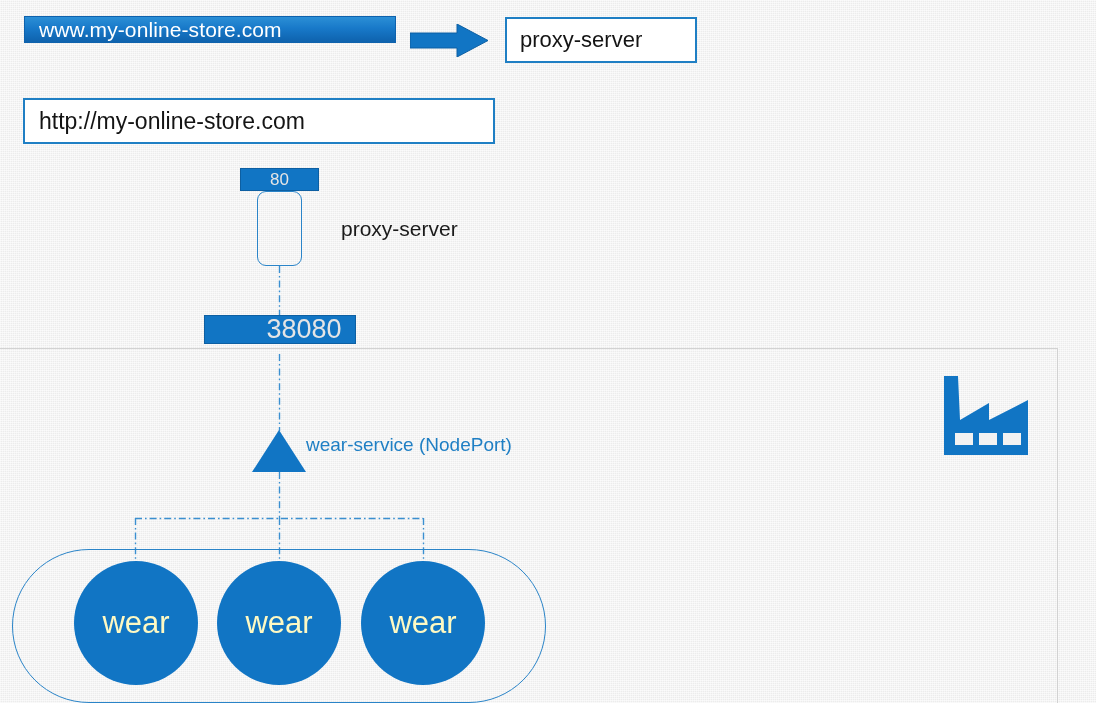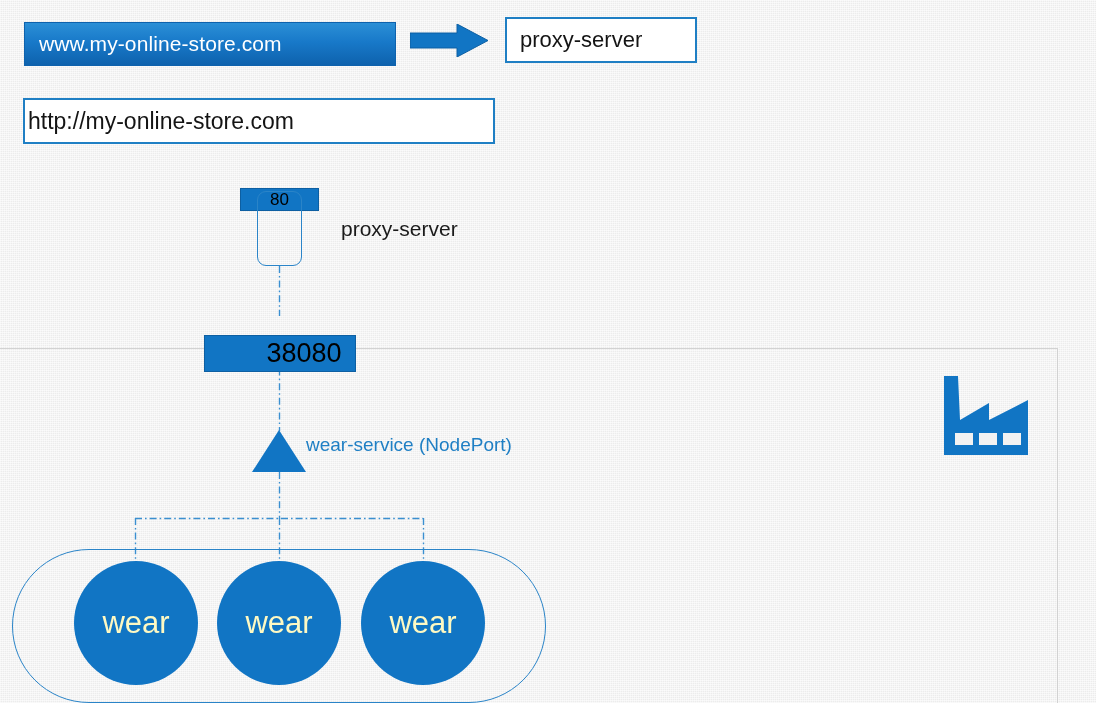--- a/index.html
+++ b/index.html
@@ -18,23 +18,23 @@
       #f2f2f2;
     overflow: hidden;
     font-family: "Liberation Sans", sans-serif;
     -webkit-font-smoothing: antialiased;
   }
 
   
   .url-banner {
     position: absolute;
     left: 24px;
-    top: 22px;
+    top: 16px;
     width: 372px;
-    height: 44px;
+    height: 27px;
     background: linear-gradient(180deg, #2b8fd6 0%, #1879c9 45%, #0e62ad 100%);
     border: 1px solid #0e62ad;
     box-sizing: border-box;
     display: flex;
     align-items: center;
     padding-left: 14px;
     color: #ffffff;
     font-size: 21px;
     letter-spacing: 0.1px;
     text-align: center;
@@ -65,48 +65,47 @@
     width: 192px;
     height: 46px;
     padding-left: 13px;
     font-size: 22px;
   }
   .wbox.httpurl {
     left: 23px;
     top: 98px;
     width: 472px;
     height: 46px;
-    padding-left: 3px;
+    padding-left: 14px;
     font-size: 23px;
   }
 
   
   .port-tag {
     position: absolute;
     background: #1175c4;
     border: 1px solid #0d5fa2;
     box-sizing: border-box;
-    color: #000000;
+    color: #e5e5e5;
     display: flex;
     align-items: center;
     justify-content: center;
-    margin-top: 20px;
   }
   .port-tag.p80 {
     left: 240px;
     top: 168px;
     width: 79px;
     height: 23px;
     font-size: 17px;
   }
   .port-tag.p38080 {
     left: 204px;
     top: 315px;
     width: 152px;
-    height: 37px;
+    height: 29px;
     font-size: 27px;
     padding-left: 48px;
   }
 
   
   .proxy-body {
     position: absolute;
     left: 257px;
     top: 191px;
     width: 45px;

